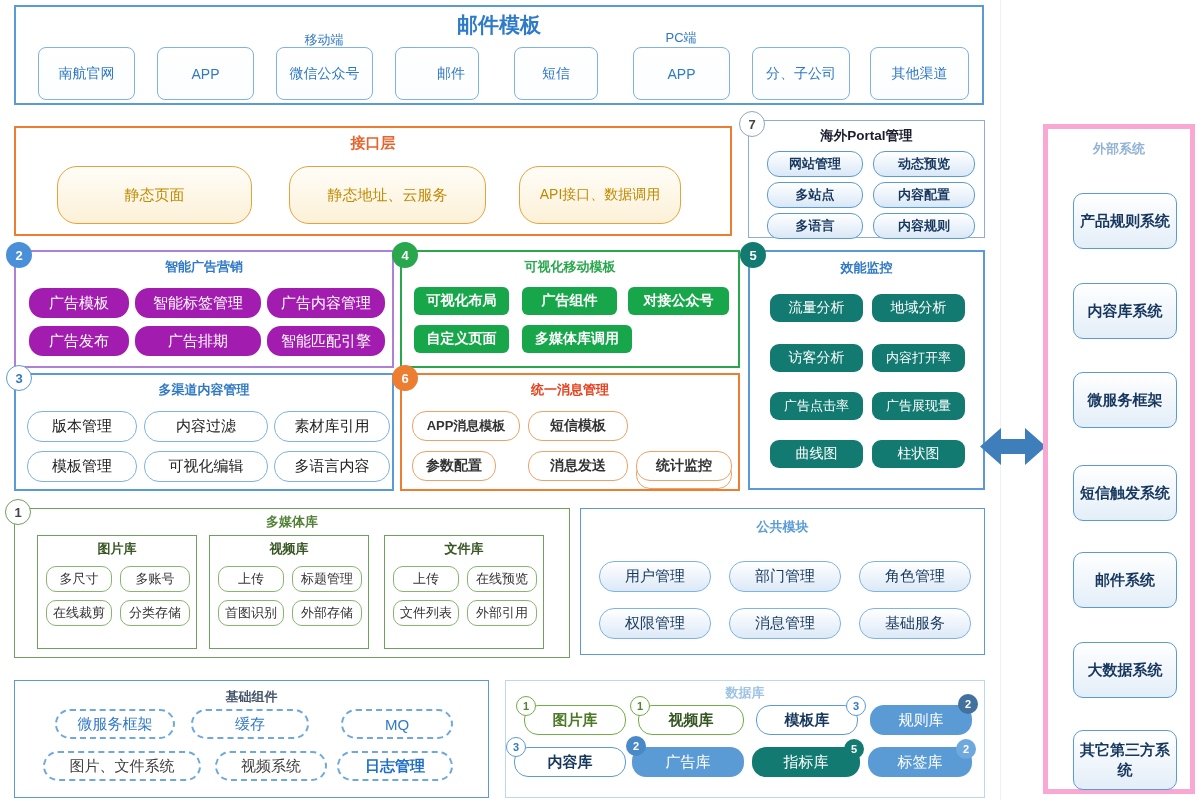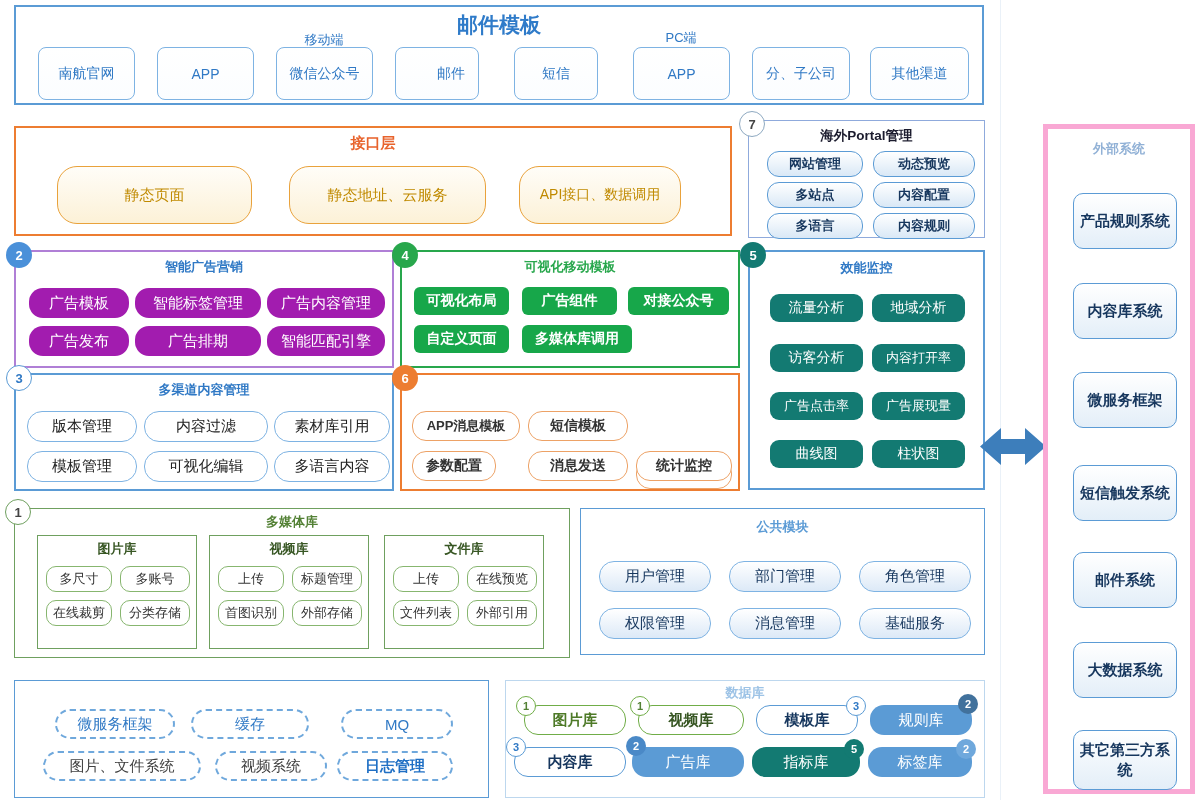--- a/index.html
+++ b/index.html
@@ -165,20 +165,21 @@
     <div class="pill contbtn" style="left:11px;top:36px;width:110px;">版本管理</div>
     <div class="pill contbtn" style="left:128px;top:36px;width:124px;">内容过滤</div>
     <div class="pill contbtn" style="left:258px;top:36px;width:116px;">素材库引用</div>
     <div class="pill contbtn" style="left:11px;top:76px;width:110px;">模板管理</div>
     <div class="pill contbtn" style="left:128px;top:76px;width:124px;">可视化编辑</div>
     <div class="pill contbtn" style="left:258px;top:76px;width:116px;">多语言内容</div>
   </div>
 
   <div class="sec msg">
     <div class="nbadge" style="left:-10px;top:-10px;background:#ED7D31;color:#fff;border:none;">6</div>
+    <div class="sec-title">统一消息管理</div>
     <div class="pill msgbtn" style="left:10px;top:36px;width:108px;font-size:13px;">APP消息模板</div>
     <div class="pill msgbtn" style="left:126px;top:36px;width:100px;">短信模板</div>
     <div class="pill msgbtn" style="left:234px;top:36px;width:96px;margin-top:48px;">邮件模板</div>
     <div class="pill msgbtn" style="left:10px;top:76px;width:84px;">参数配置</div>
     <div class="pill msgbtn" style="left:126px;top:76px;width:100px;">消息发送</div>
     <div class="pill msgbtn" style="left:234px;top:76px;width:96px;">统计监控</div>
   </div>
 
   <div class="sec media">
     <div class="nbadge" style="left:-10px;top:-10px;border:1.5px solid #6FA05F;color:#444;">1</div>
@@ -213,20 +214,21 @@
     <div class="sec-title">公共模块</div>
     <div class="pill combtn" style="left:18px;top:52px;">用户管理</div>
     <div class="pill combtn" style="left:148px;top:52px;">部门管理</div>
     <div class="pill combtn" style="left:278px;top:52px;">角色管理</div>
     <div class="pill combtn" style="left:18px;top:99px;">权限管理</div>
     <div class="pill combtn" style="left:148px;top:99px;">消息管理</div>
     <div class="pill combtn" style="left:278px;top:99px;">基础服务</div>
   </div>
 
   <div class="sec base">
+    <div class="sec-title">基础组件</div>
     <div class="pill dashbtn" style="left:40px;top:28px;width:120px;">微服务框架</div>
     <div class="pill dashbtn" style="left:176px;top:28px;width:118px;">缓存</div>
     <div class="pill dashbtn" style="left:326px;top:28px;width:112px;">MQ</div>
     <div class="pill dashbtn dash-muted" style="left:28px;top:70px;width:158px;">图片、文件系统</div>
     <div class="pill dashbtn dash-muted" style="left:200px;top:70px;width:112px;">视频系统</div>
     <div class="pill dashbtn dash-strong" style="left:322px;top:70px;width:116px;">日志管理</div>
   </div>
 
   <div class="sec db">
     <div class="sec-title">数据库</div>

